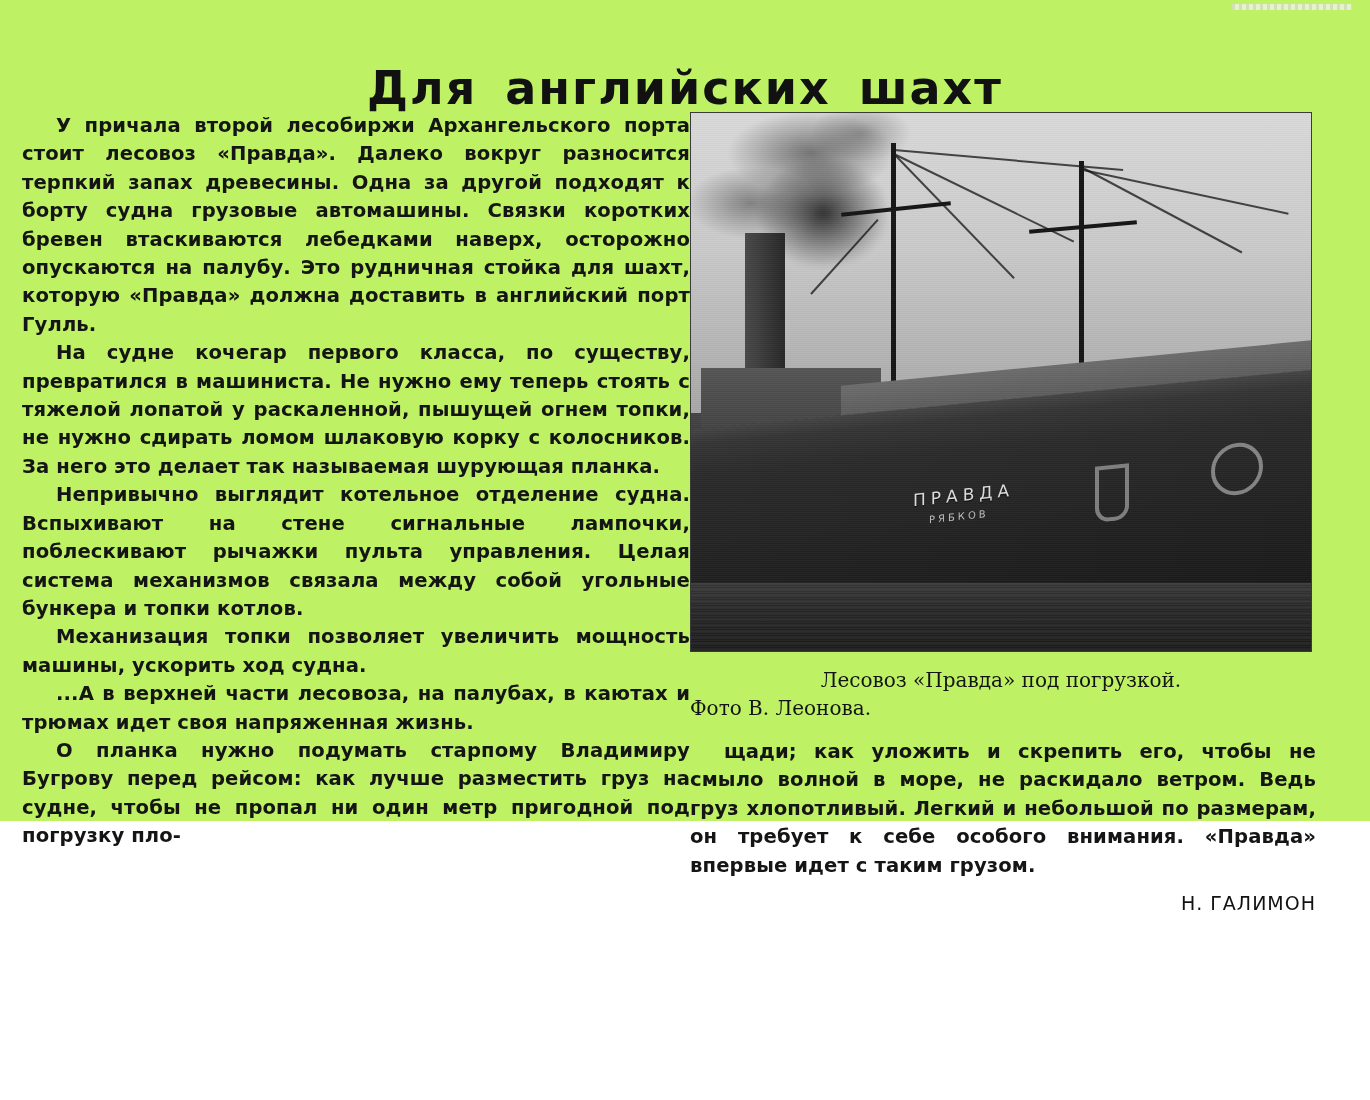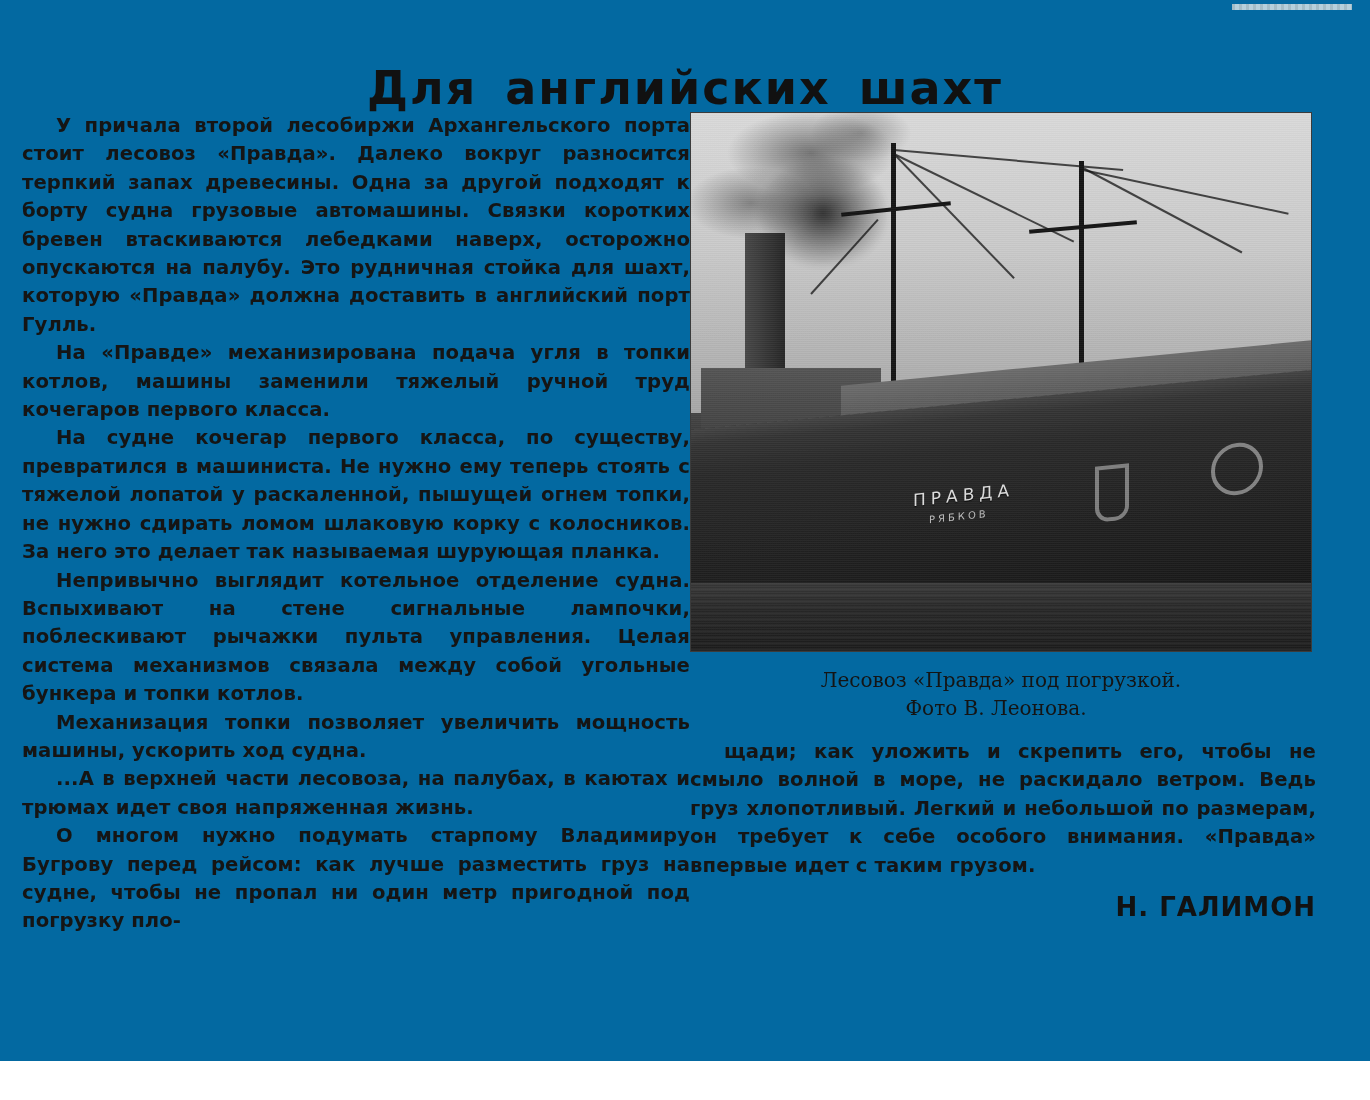--- a/index.html
+++ b/index.html
@@ -13,22 +13,22 @@
     font-family: "Liberation Sans", sans-serif;
     color: #111111;
     position: relative;
     overflow: hidden;
   }
 
   .page {
     position: absolute;
     left: 0; top: 0;
     width: 1370px;
-    height: 1061px;
-    background: #0369a1;
+    height: 821px;
+    background: #bef264;
   }
 
   
   .scan-mark {
     position: absolute;
     right: 18px;
     top: 4px;
     width: 120px;
     height: 6px;
     background: repeating-linear-gradient(90deg, #d8d8d4 0px, #d8d8d4 3px, #f2f2ef 3px, #f2f2ef 7px);
@@ -246,57 +246,56 @@
     width: 622px;
     margin-top: 14px;
     font-family: "DejaVu Serif", serif;
     font-size: 20px;
     line-height: 28px;
     color: #141414;
     text-align: center;
   }
   .caption .line2 {
     display: block;
-    text-align: center;
+    text-align: left;
     padding-right: 10px;
   }
 
   .right-text {
     margin-top: 16px;
   }
 
   .byline {
     margin-top: 12px;
     text-align: right;
     font-family: "DejaVu Sans", sans-serif;
-    font-weight: bold;
-    font-size: 26px;
+    font-weight: normal;
+    font-size: 19px;
     letter-spacing: 1px;
     color: #121212;
   }
 </style>
 </head>
 <body>
 
 <div class="page">
 
   <div class="scan-mark"></div>
 
   <h1 class="headline">Для английских шахт</h1>
 
   <div class="columns">
 
     <div class="col-left">
       <p class="body">У причала второй лесобиржи Архангельского порта стоит лесовоз «Правда». Далеко вокруг разносится терпкий запах древесины. Одна за другой подходят к борту судна грузовые автомашины. Связки коротких бревен втаскиваются лебедками наверх, осторожно опускаются на палубу. Это рудничная стойка для шахт, которую «Правда» должна доставить в английский порт Гулль.</p>
-      <p class="body">На «Правде» механизирована подача угля в топки котлов, машины заменили тяжелый ручной труд кочегаров первого класса.</p>
       <p class="body">На судне кочегар первого класса, по существу, превратился в машиниста. Не нужно ему теперь стоять с тяжелой лопатой у раскаленной, пышущей огнем топки, не нужно сдирать ломом шлаковую корку с колосников. За него это делает так называемая шурующая планка.</p>
       <p class="body">Непривычно выглядит котельное отделение судна. Вспыхивают на стене сигнальные лампочки, поблескивают рычажки пульта управления. Целая система механизмов связала между собой угольные бункера и топки котлов.</p>
       <p class="body">Механизация топки позволяет увеличить мощность машины, ускорить ход судна.</p>
       <p class="body">...А в верхней части лесовоза, на палубах, в каютах и трюмах идет своя напряженная жизнь.</p>
-      <p class="body">О многом нужно подумать старпому Владимиру Бугрову перед рейсом: как лучше разместить груз на судне, чтобы не пропал ни один метр пригодной под погрузку пло-</p>
+      <p class="body">О планка нужно подумать старпому Владимиру Бугрову перед рейсом: как лучше разместить груз на судне, чтобы не пропал ни один метр пригодной под погрузку пло-</p>
     </div>
 
     <div class="col-right">
 
       <div class="photo-wrap">
         <div class="photo">
           <div class="sky"></div>
           <div class="smoke"></div>
           <div class="mastline">
             <div class="rig a"></div>

